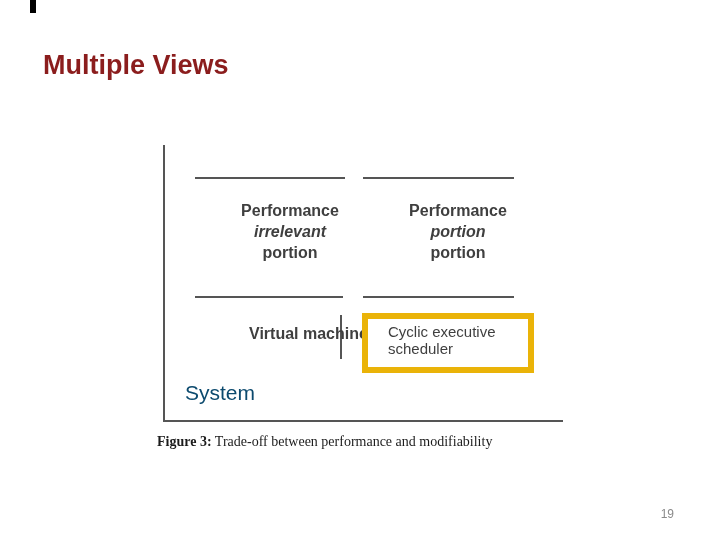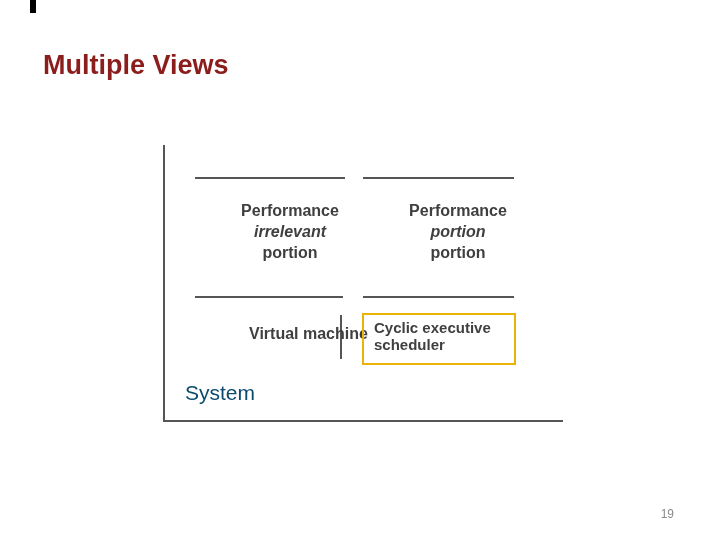--- a/index.html
+++ b/index.html
@@ -41,23 +41,23 @@
   }
   .blk-left{left:215px;top:200px;width:150px;}
   .blk-right{left:388px;top:200px;width:140px;}
   .fig-block .ital{font-style:italic;}
   .vm-label{
     position:absolute;left:210px;top:325px;
     color:var(--fig-text);font-size:16px;font-weight:bold;margin-left:39px;
   }
   .sched-box{
     position:absolute;left:362px;top:313px;width:140px;height:44px;
-    border:2px solid #eab308;
-    color:var(--fig-text);font-size:15px;font-weight:bold;line-height:17px;
-    padding:4px 0 0 10px;
+    border:6px solid #eab308;
+    color:var(--fig-text);font-size:15px;font-weight:normal;line-height:17px;
+    padding:4px 0 0 20px;
   }
   .system-label{
     position:absolute;left:185px;top:381px;
     color:#0c4a6e;font-size:21px;font-weight:400;
   }
   .caption{
     position:absolute;left:157px;top:434px;width:430px;
     font-family:"Liberation Serif",serif;
     font-size:14px;color:var(--caption-color);
   }
@@ -95,16 +95,20 @@
     <div class="ital">portion</div>
     <div>portion</div>
   </div>
 
   <div class="vm-label">Virtual machine</div>
 
   <div class="sched-box">Cyclic executive scheduler</div>
 
   <div class="system-label">System</div>
 
+  <div class="caption">
+    <span class="cap-bold">Figure 3:</span>
+    <span>Trade-off between performance and modifiability</span>
+  </div>
 
   <div class="page-number">19</div>
 
 </div>
 
 </body></html>

